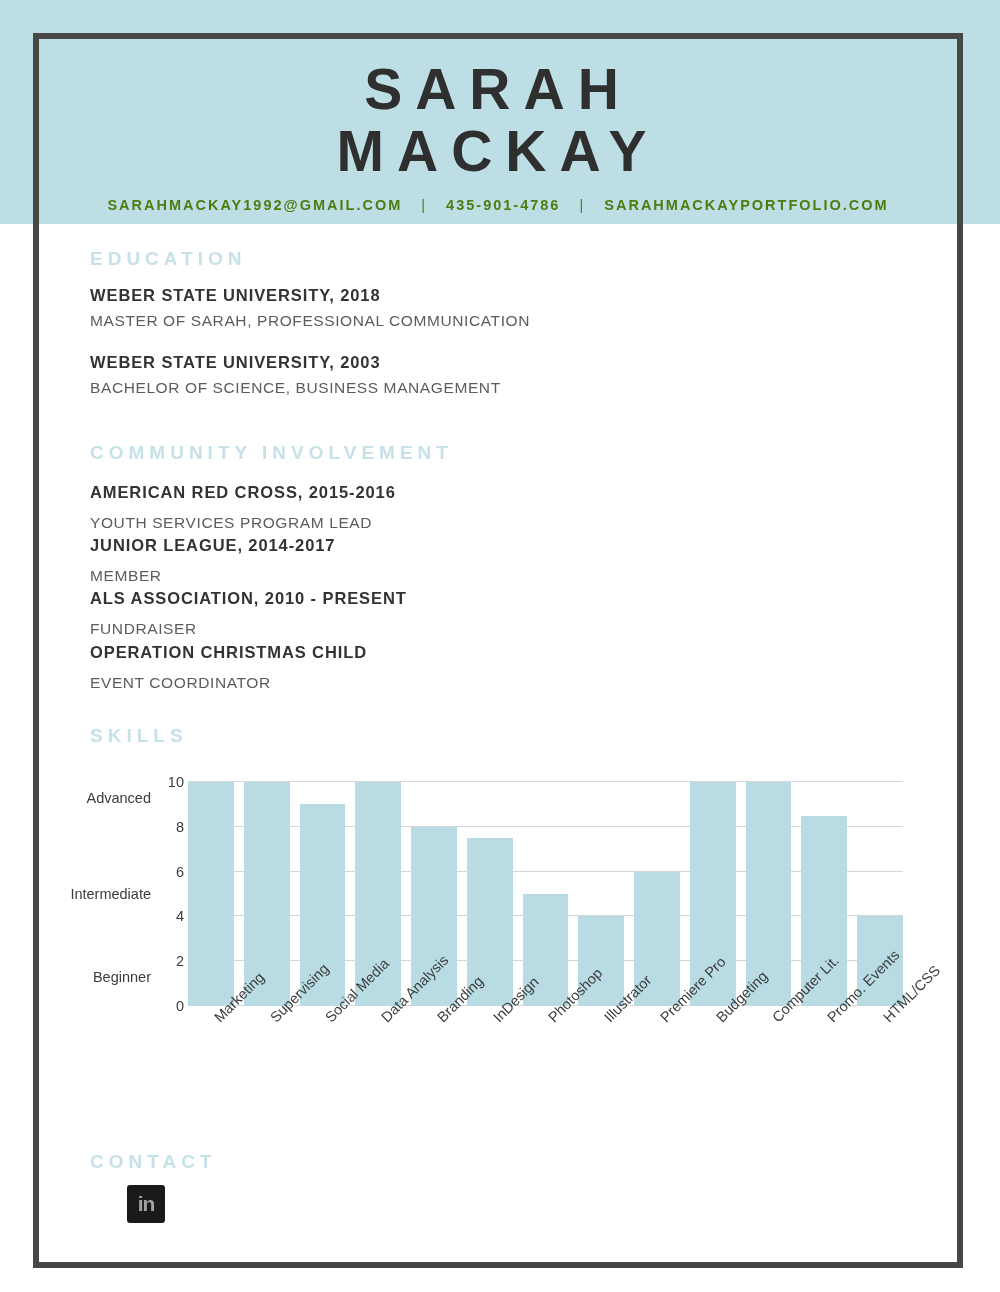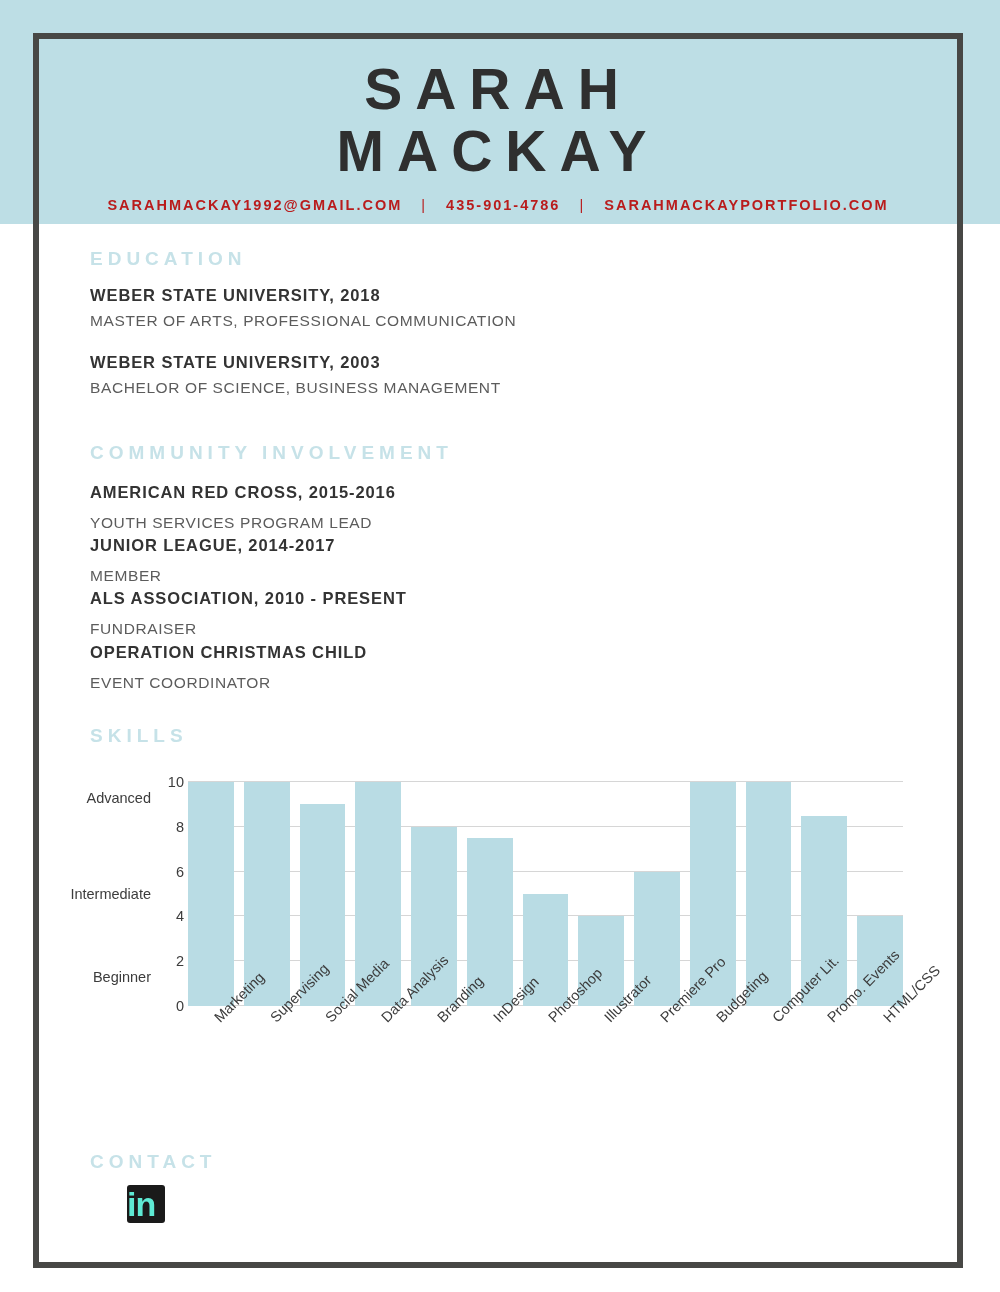--- a/index.html
+++ b/index.html
@@ -69,21 +69,21 @@
     padding-left: 0;
   }
   .name-first { padding-top: 21px; }
   .name-last { padding-top: 4px; }
 
   .contact-line {
     margin-top: 17px;
     font-size: 14.5px;
     font-weight: bold;
     letter-spacing: 2.0px;
-    color: #b91c1c;
+    color: #4d7c0f;
   }
   .contact-line .sep {
     display: inline-block;
     padding: 0 13px;
     font-weight: normal;
   }
 
   
   .content {
     position: absolute;
@@ -229,24 +229,25 @@
     height: 38px;
     background: #1a1a1a;
     border-radius: 3px;
     position: relative;
     flex: none;
   }
   .li-icon .li-text {
     position: absolute;
     left: 0; top: 0;
     width: 100%; height: 100%;
-    color: #5eead4;
-    font-weight: bold;
-    font-size: 34px;
+    color: #a3a3a3;
+    font-weight: bold;
+    font-size: 21px;
     line-height: 38px;
+    text-align: center;
     letter-spacing: -1px;
   }
   .contact-url {
     margin-left: 24px;
     font-size: 16.5px;
     color: #3c3c3c;
     letter-spacing: 0.2px;
   }
 </style>
 </head>
@@ -267,21 +268,21 @@
     <span>SARAHMACKAYPORTFOLIO.COM</span>
   </div>
 </div>
 
 <div class="content">
 
   <div class="section-title" id="education-title">EDUCATION</div>
 
   <div class="edu-block" id="edu-0">
     <div class="entry-org">WEBER STATE UNIVERSITY, 2018</div>
-    <div class="entry-sub">MASTER OF ARTS, PROFESSIONAL COMMUNICATION</div>
+    <div class="entry-sub">MASTER OF SARAH, PROFESSIONAL COMMUNICATION</div>
   </div>
   <div class="edu-block" id="edu-1">
     <div class="entry-org">WEBER STATE UNIVERSITY, 2003</div>
     <div class="entry-sub">BACHELOR OF SCIENCE, BUSINESS MANAGEMENT</div>
   </div>
 
   <div class="section-title" id="community-title">COMMUNITY INVOLVEMENT</div>
 
   <div class="ci-block" id="ci-0">
     <div class="entry-org">AMERICAN RED CROSS, 2015-2016</div>

